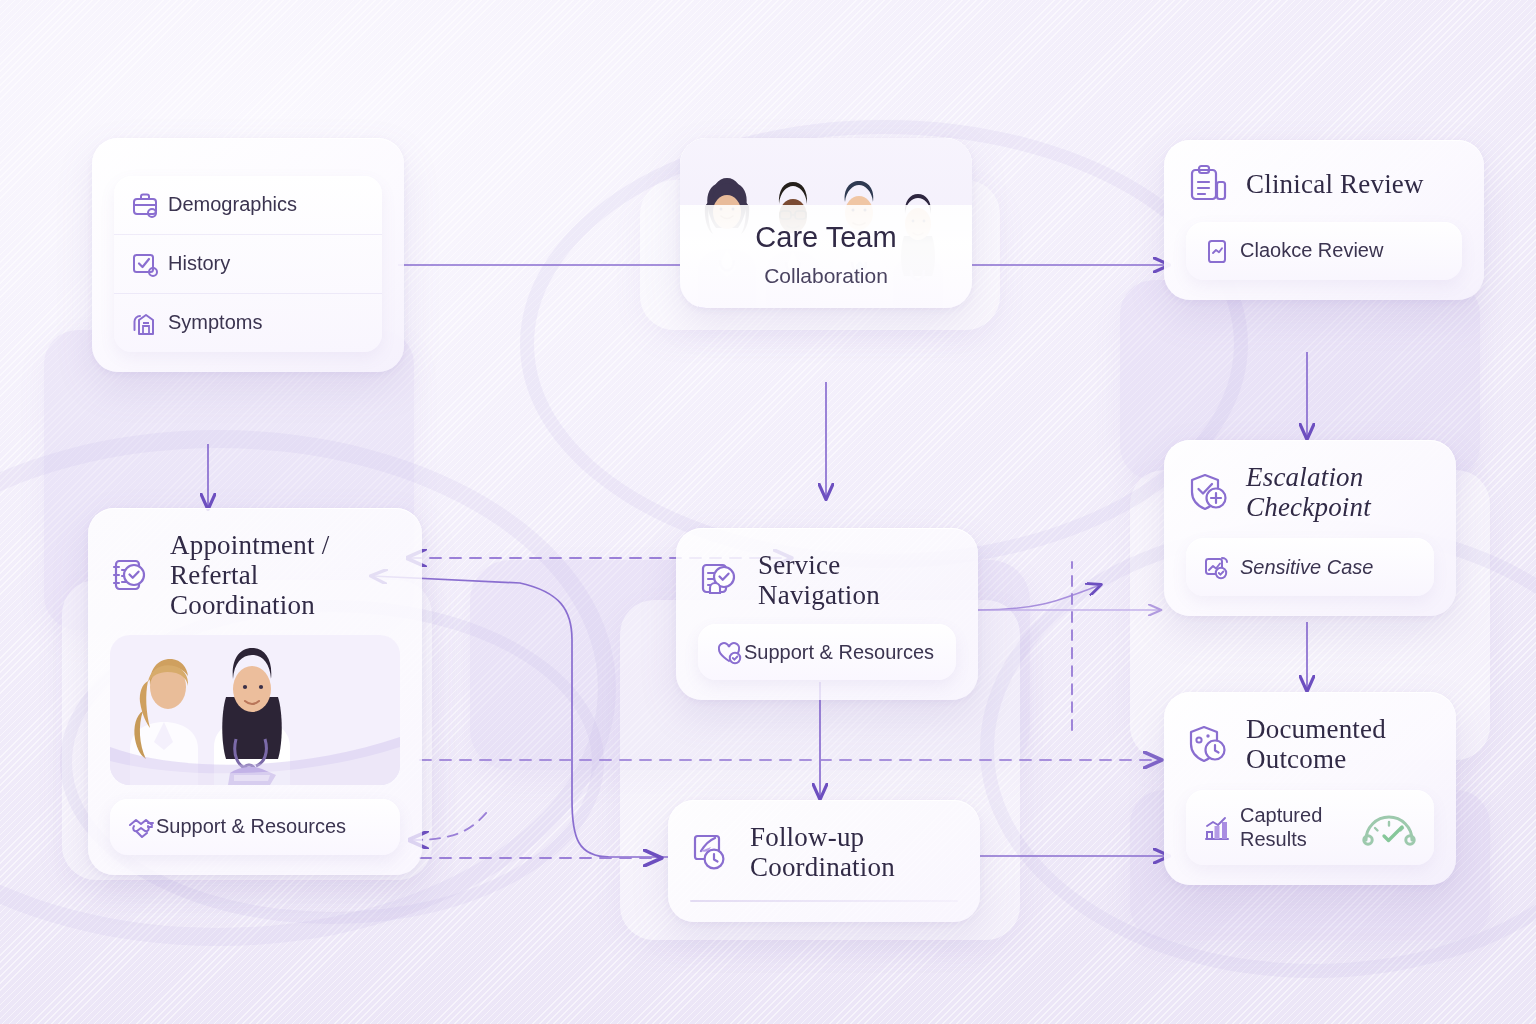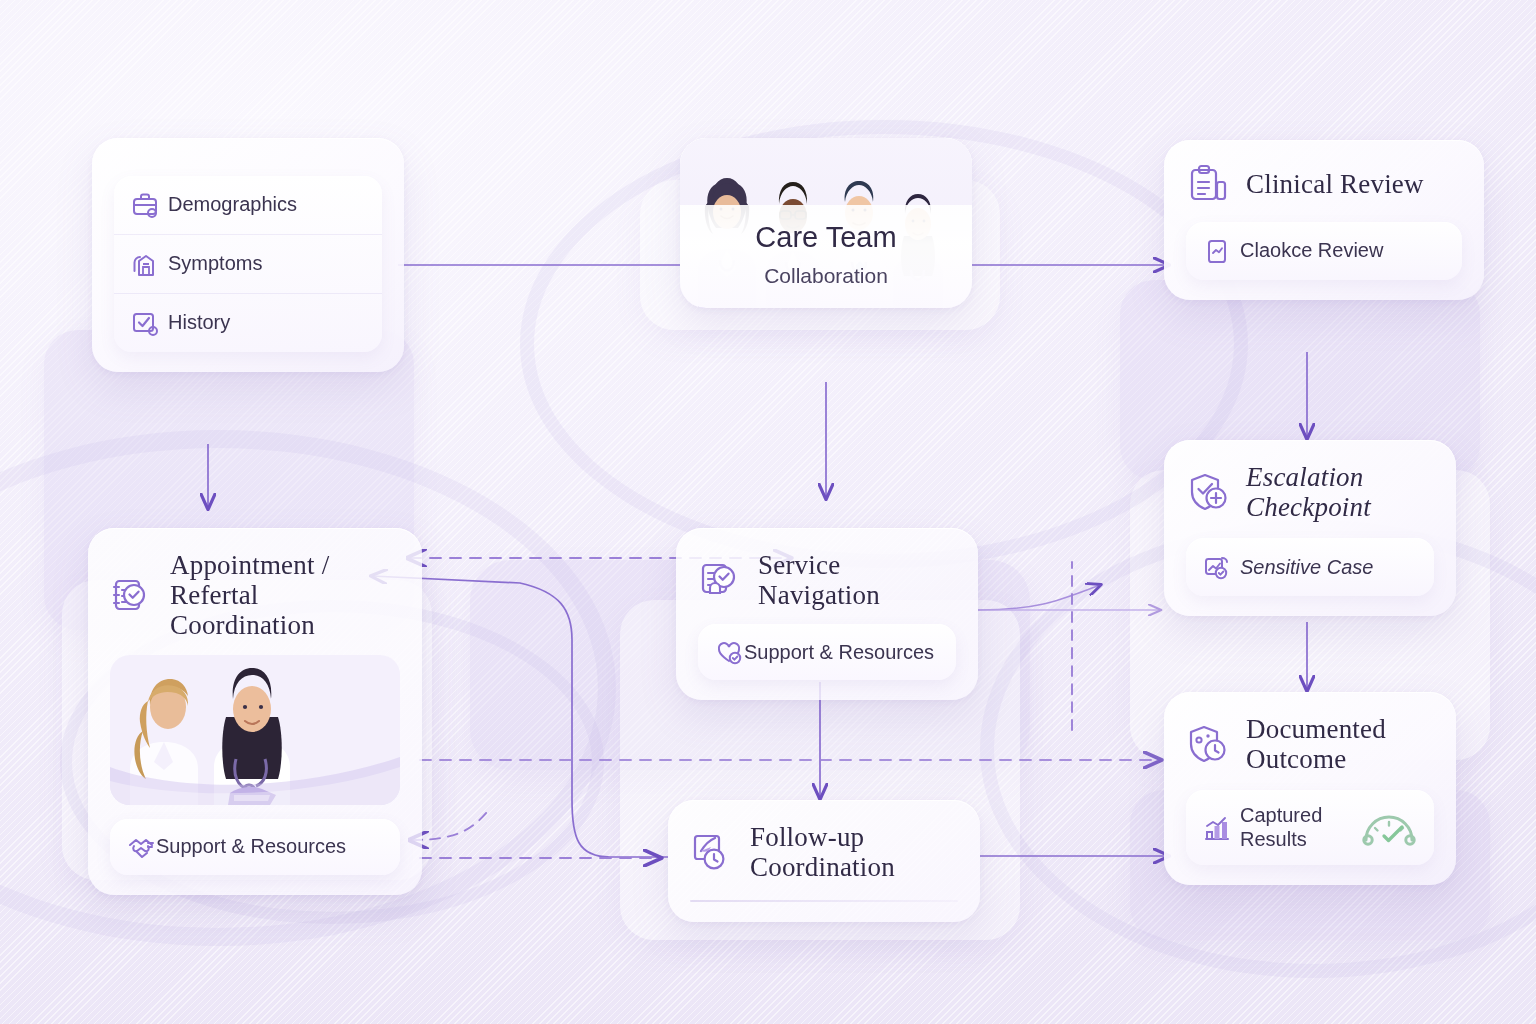--- a/index.html
+++ b/index.html
@@ -142,36 +142,36 @@
             <rect x="4" y="9" width="22" height="15" rx="3" fill="none" stroke="#8a6ed0" stroke-width="2"></rect>
         <path d="M11 9V6.5A2 2 0 0 1 13 4.5h4a2 2 0 0 1 2 2V9M4 15h22" fill="none" stroke="#8a6ed0" stroke-width="2" stroke-linecap="round"></path>
         <circle cx="22" cy="23" r="4" fill="none" stroke="#8a6ed0" stroke-width="2"></circle>
           </svg>
       </span>
       <span class="slab">Demographics</span>
     </div>
     <div class="sub">
       <span class="sico">
         <svg viewBox="0 0 30 30">
+            <rect x="4" y="6" width="19" height="17" rx="2.5" fill="none" stroke="#8a6ed0" stroke-width="2"></rect>
+        <path d="M9 14.5l3.5 3.5L19 10" fill="none" stroke="#8a6ed0" stroke-width="2.2" stroke-linecap="round" stroke-linejoin="round"></path>
+        <circle cx="23" cy="23" r="4" fill="none" stroke="#8a6ed0" stroke-width="2"></circle>
+          </svg>
+      </span>
+      <span class="slab">History</span>
+    </div>
+    <div class="sub">
+      <span class="sico">
+        <svg viewBox="0 0 30 30">
             <path d="M9 26V12l7-5 7 5v14z" fill="none" stroke="#8a6ed0" stroke-width="2" stroke-linejoin="round"></path>
         <path d="M13 26v-8h6v8M13 15h6" fill="none" stroke="#8a6ed0" stroke-width="1.8"></path>
         <path d="M10 8a5.5 5.5 0 0 0-5.5 5.5V22" fill="none" stroke="#8a6ed0" stroke-width="2" stroke-linecap="round"></path>
           </svg>
       </span>
       <span class="slab">Symptoms</span>
-    </div>
-    <div class="sub">
-      <span class="sico">
-        <svg viewBox="0 0 30 30">
-            <rect x="4" y="6" width="19" height="17" rx="2.5" fill="none" stroke="#8a6ed0" stroke-width="2"></rect>
-        <path d="M9 14.5l3.5 3.5L19 10" fill="none" stroke="#8a6ed0" stroke-width="2.2" stroke-linecap="round" stroke-linejoin="round"></path>
-        <circle cx="23" cy="23" r="4" fill="none" stroke="#8a6ed0" stroke-width="2"></circle>
-          </svg>
-      </span>
-      <span class="slab">History</span>
     </div>
   </div>
 </div>
 
 <div class="card" id="card-care-team" style="left:680px;top:138px;width:292px;">
   <div class="team-art">
     <svg viewBox="0 0 292 170" width="292" height="170" preserveAspectRatio="xMidYMax slice">
       <defs>
         <linearGradient id="coat" x1="0" y1="0" x2="0" y2="1">
           <stop offset="0" stop-color="#d6c8f2"></stop>
@@ -257,21 +257,21 @@
         <svg viewBox="0 0 30 30">
             <rect x="7" y="5" width="16" height="21" rx="2.6" fill="none" stroke="#8a6ed0" stroke-width="2"></rect>
         <path d="M11 17l3-3 3 2.2 3-4" fill="none" stroke="#8a6ed0" stroke-width="1.9" stroke-linecap="round" stroke-linejoin="round"></path>
           </svg>
       </span>
       <span class="slab">Claokce Review</span>
     </div>
   </div>
 </div>
 
-<div class="card glass" id="card-appointment" style="left:88px;top:508px;width:334px;margin-top:20px;">
+<div class="card glass" id="card-appointment" style="left:88px;top:508px;width:334px;">
   <div class="chead">
     <span class="ico">
       <svg viewBox="0 0 44 44">
           <rect x="6" y="8" width="23" height="28" rx="3.4" fill="none" stroke="#8a6ed0" stroke-width="2.2"></rect>
       <path d="M12 17h11M12 23h11M12 29h7" stroke="#8a6ed0" stroke-width="2.1" stroke-linecap="round"></path>
       <path d="M4 14h5M4 22h5M4 30h5" stroke="#8a6ed0" stroke-width="2.1" stroke-linecap="round"></path>
       <path d="M24 12a10 10 0 1 1 0 20 10 10 0 0 1 0-20z" fill="#fff" stroke="#8a6ed0" stroke-width="2.2"></path>
       <path d="M19.5 21.5l3.2 3.2 5.8-6" fill="none" stroke="#8a6ed0" stroke-width="2.3" stroke-linecap="round" stroke-linejoin="round"></path>
         </svg>
     </span>

